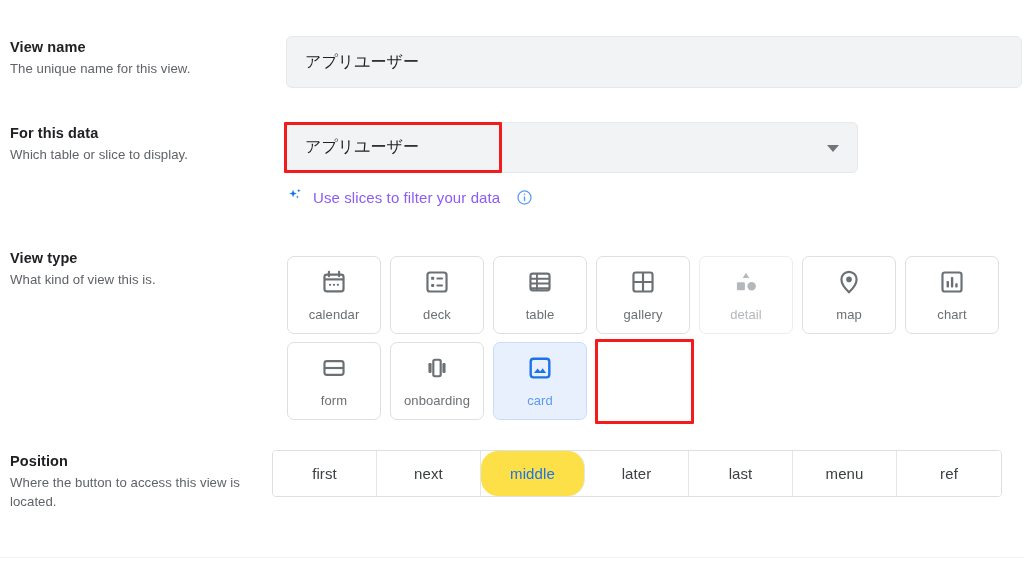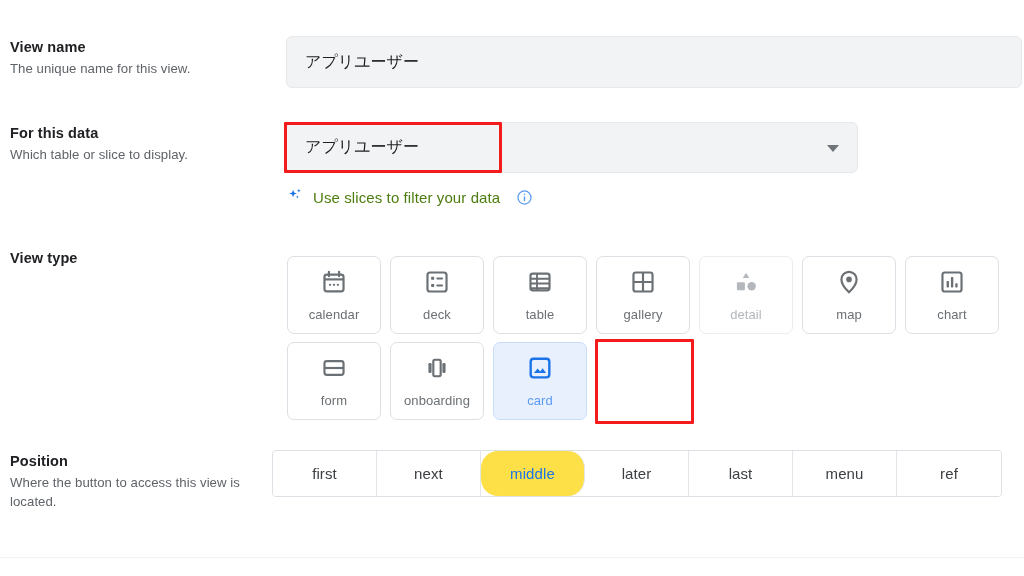--- a/index.html
+++ b/index.html
@@ -65,21 +65,21 @@
   .redbox.rb-select { left: 284px; top: 122px; width: 218px; height: 51px; }
   .redbox.rb-card   { left: 595px; top: 339px; width: 99px; height: 85px; }
 
   
   .slices {
     position: absolute; left: 286px; top: 186px;
     height: 22px; display: flex; align-items: center;
     color: #1a73e8; font-size: 15px; letter-spacing:.1px;
   }
   .slices .sparkle { width: 20px; height: 20px; margin-right: 7px; display:block; }
-  .slices .label { text-decoration: none; color:#4d7c0f; }
+  .slices .label { text-decoration: none; color:#8b5cf6; }
   .slices .info { width: 17px; height: 17px; margin-left: 16px; display:block; }
 
   
   .tiles { position: absolute; left: 287px; }
   .tiles.row1 { top: 256px; }
   .tiles.row2 { top: 342px; }
   .tilerow { display: flex; gap: 9px; }
   .tile {
     width: 94px; height: 78px;
     border: 1px solid #dcdfe3;
@@ -160,20 +160,21 @@
     <span class="label">Use slices to filter your data</span>
     <svg class="info" viewBox="0 0 24 24" aria-hidden="true">
       <circle cx="12" cy="12" r="9.2" fill="none" stroke="#5b9bf4" stroke-width="1.8"></circle>
       <circle cx="12" cy="7.4" r="1.15" fill="#5b9bf4"></circle>
       <rect x="11" y="10.4" width="2" height="7" rx="1" fill="#5b9bf4"></rect>
     </svg>
   </div>
 
   <div class="lbl" style="top:249px;">
     <div class="t">View type</div>
+    <div class="s">What kind of view this is.</div>
   </div>
 
   <div class="tiles row1">
     <div class="tilerow" id="vt-row1">
         <div class="tile">
           <svg class="ico" viewBox="0 0 24 24">
             <rect x="3.2" y="5.2" width="17.6" height="15.4" rx="2.2" fill="none" stroke="currentColor" stroke-width="2"></rect>
             <path d="M3.2 9.6h17.6" stroke="currentColor" stroke-width="2"></path>
             <path d="M7.3 2.6v4M16.7 2.6v4" stroke="currentColor" stroke-width="2" stroke-linecap="round"></path>
             <circle cx="8.4" cy="14.6" r="1.05" fill="currentColor"></circle>

